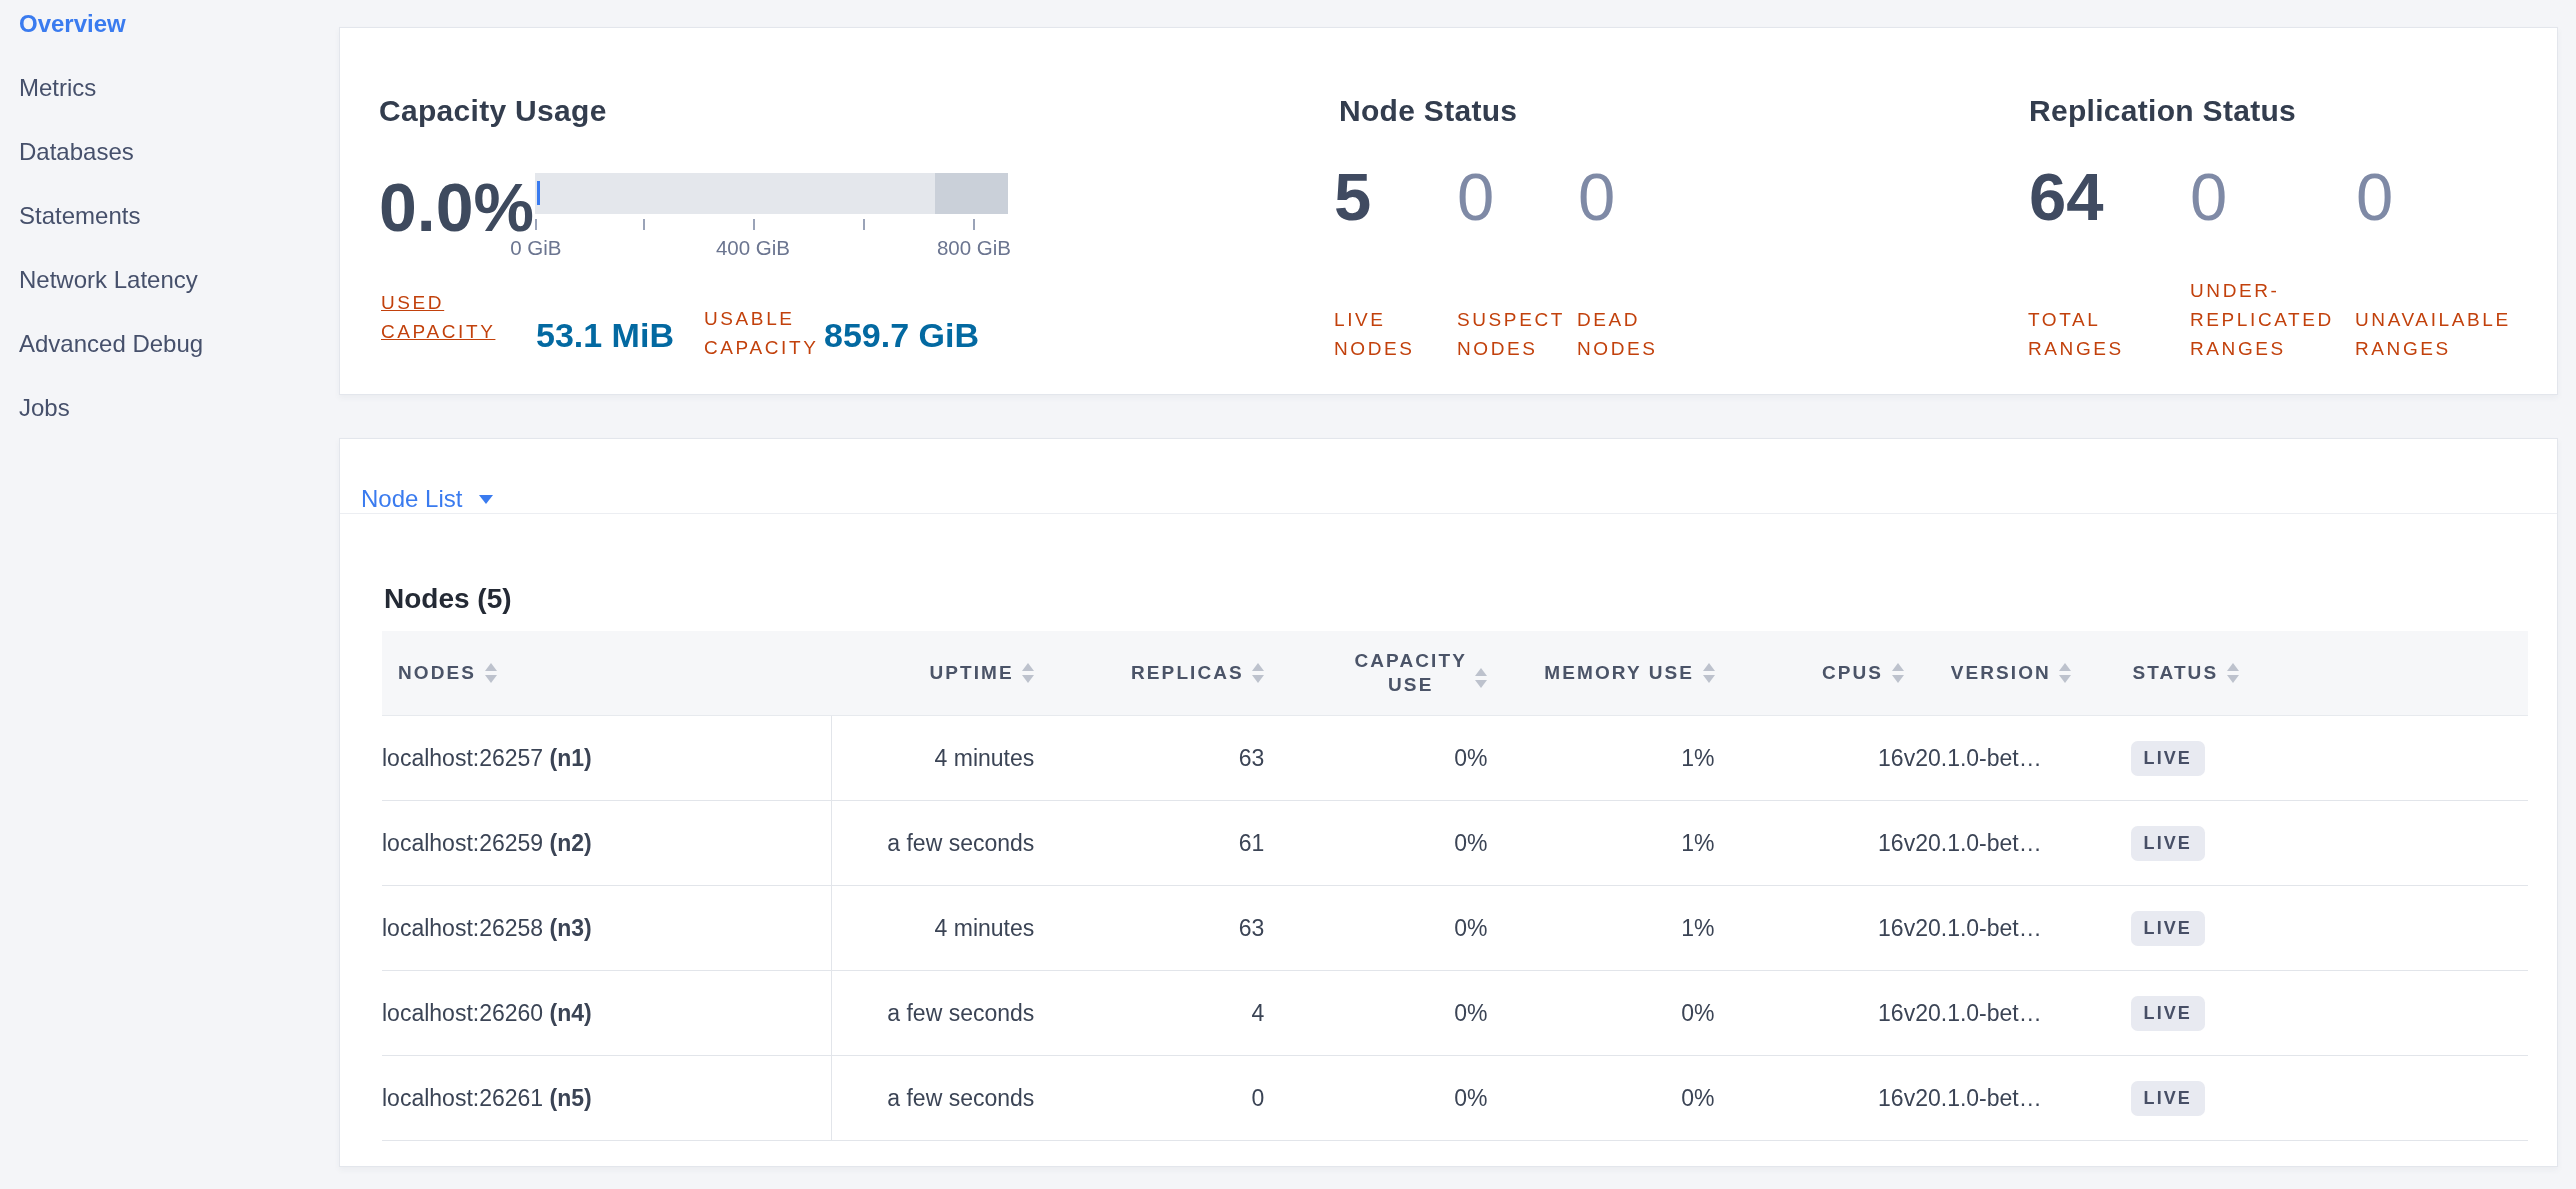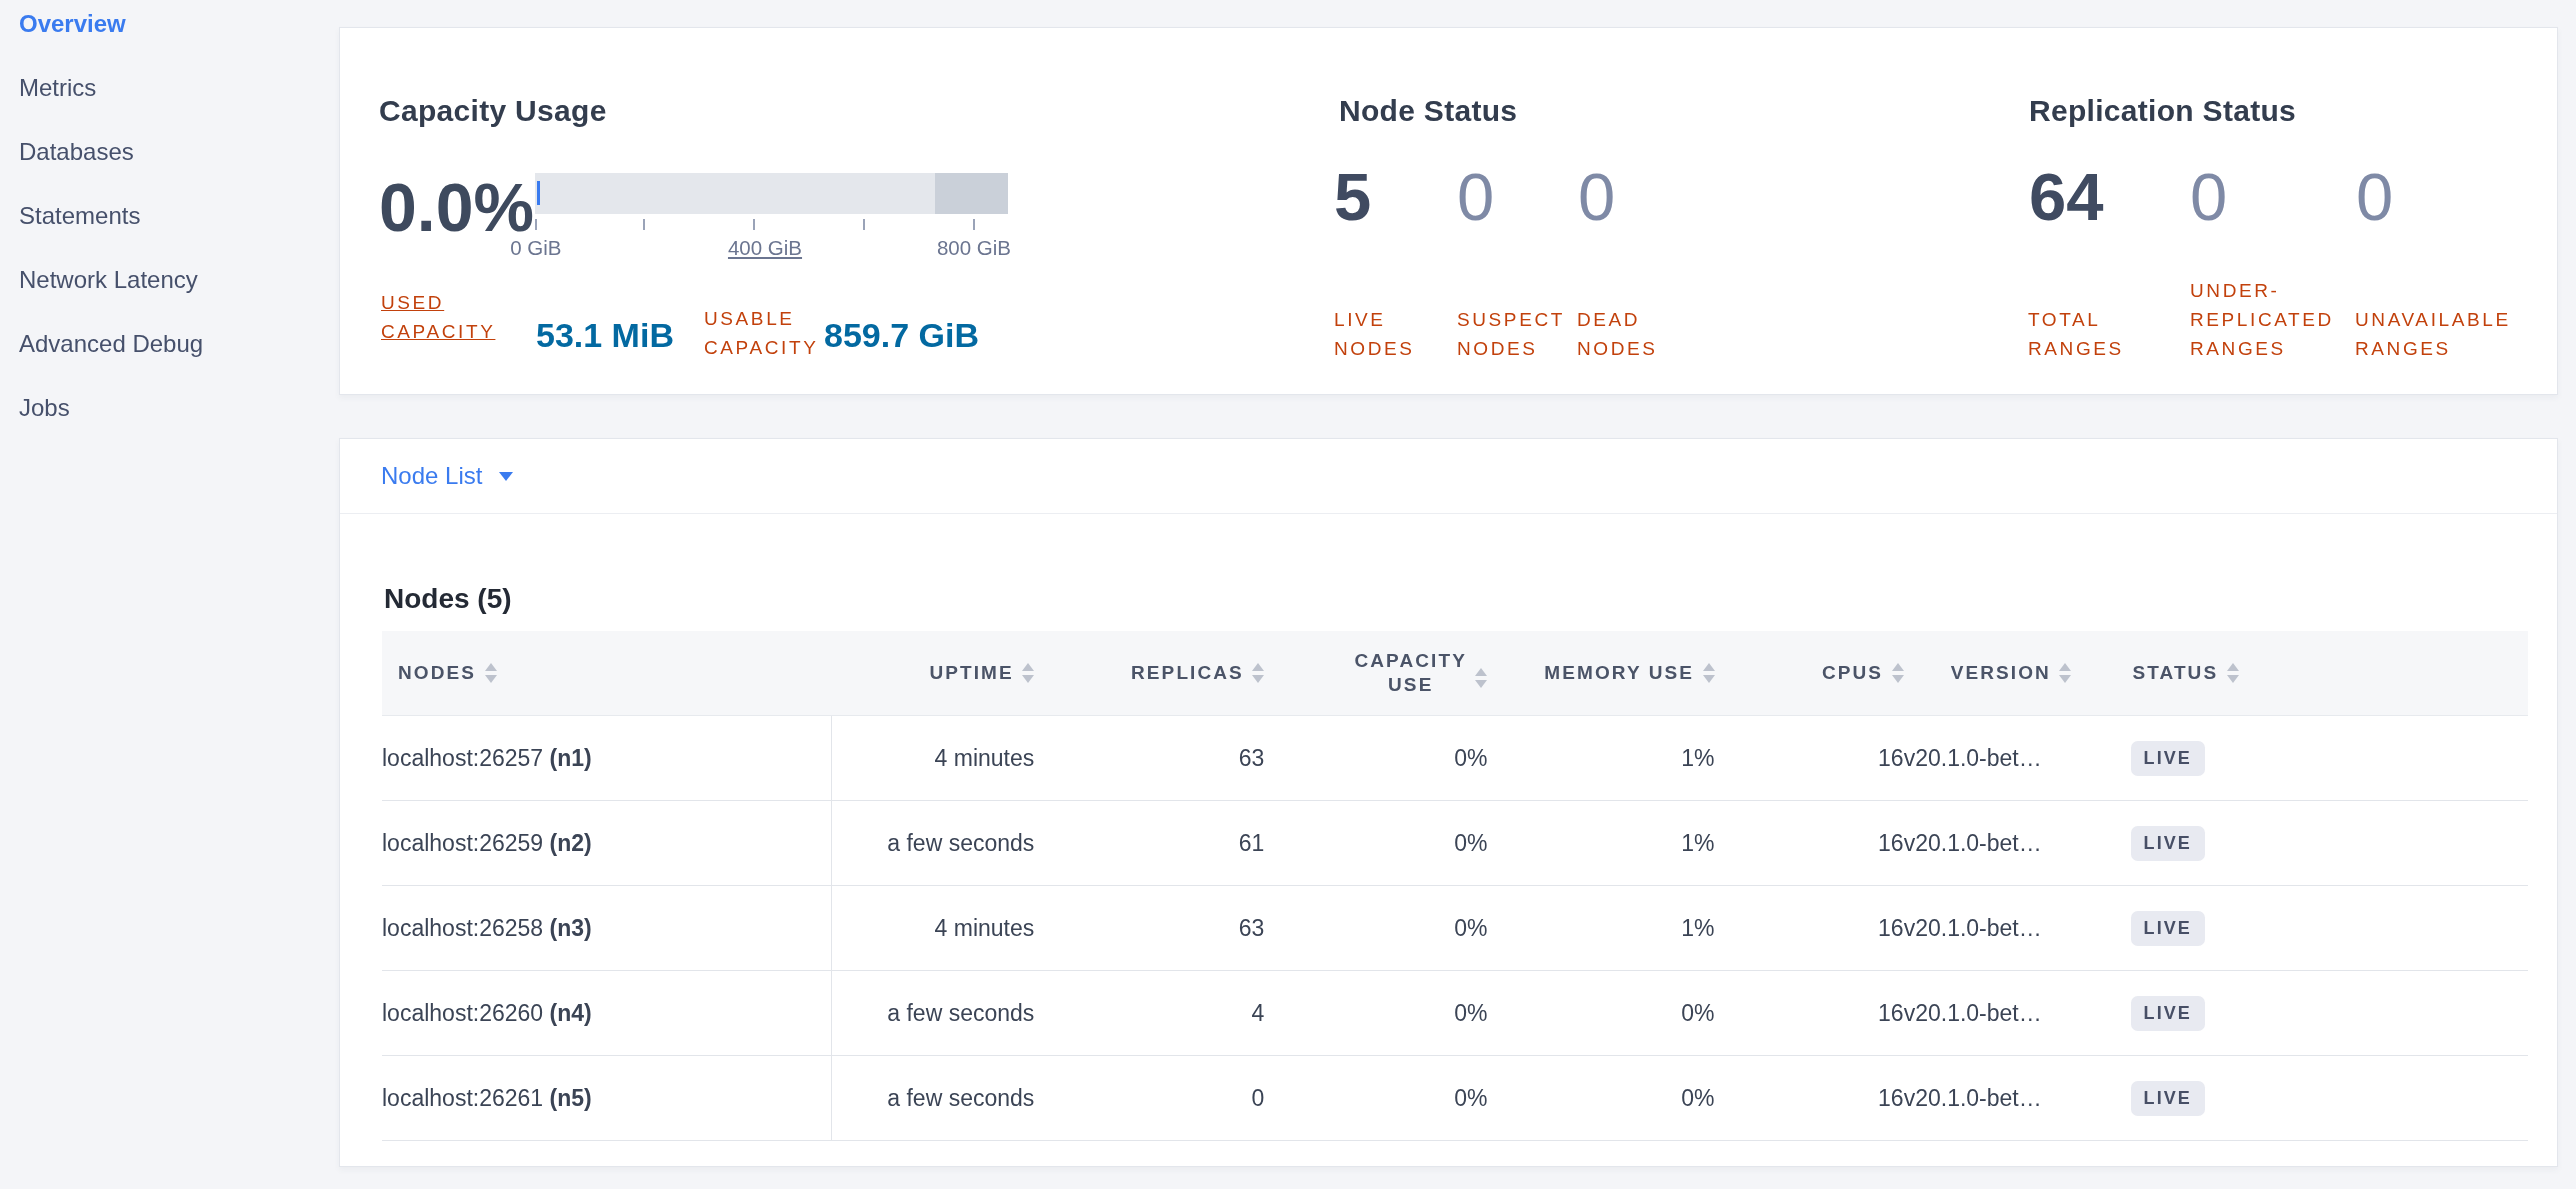--- a/index.html
+++ b/index.html
@@ -31,21 +31,21 @@
   .stat-value{position:absolute;top:287px;font-size:34px;font-weight:700;color:#0369a1;line-height:41px;}
   
   .cap-bar{position:absolute;left:195px;top:145px;width:473px;height:41px;background:#e4e7ec;}
   .cap-bar .seg-reserved{position:absolute;right:0;top:0;width:73px;height:41px;background:#cad0d9;}
   .cap-bar .seg-used{position:absolute;left:1.7px;top:7.7px;width:3.4px;height:24px;background:#3a7bef;}
   .cap-ticks{position:absolute;left:195px;top:191px;width:473px;height:11px;}
   .cap-ticks i{position:absolute;top:0;width:1.7px;height:11px;background:#9aa3b8;}
   .cap-labels{position:absolute;left:195px;top:208px;width:473px;height:25.6px;font-size:20.5px;color:#6b7590;}
   .cap-labels span{position:absolute;transform:translateX(-50%);white-space:nowrap;}
   
-  .nl-row{height:75px;border-bottom:1.7px solid #eceef2;display:flex;align-items:center;padding-left:41px;box-sizing:border-box;}
+  .nl-row{height:75px;border-bottom:1.7px solid #eceef2;display:flex;align-items:flex-end;padding-left:21px;box-sizing:border-box;}
   .nl-link{display:flex;align-items:center;gap:17px;color:#3a7bef;font-size:24px;cursor:pointer;}
   .caret-down{width:0;height:0;border-left:7.7px solid transparent;border-right:7.7px solid transparent;border-top:9.4px solid #3a7bef;}
   .nodes-heading{position:absolute;left:44px;top:116px;font-size:28px;color:#242a35;}
   
   .ntable{position:absolute;left:42px;top:192px;width:2146px;border-collapse:collapse;table-layout:fixed;}
   .ntable thead th{
     height:84px;background:#f6f7f9;border-bottom:1.7px solid #e7eaee;
     font-size:19px;font-weight:700;letter-spacing:2.1px;color:#4b5468;
     padding:0;vertical-align:middle;cursor:pointer;
   }
@@ -99,21 +99,21 @@
   </div>
   <div class="cap-ticks">
     <i style="left:0;"></i>
       <i style="left:108px;"></i>
       <i style="left:218px;"></i>
       <i style="left:328px;"></i>
       <i style="left:438px;"></i>
   </div>
   <div class="cap-labels">
     <span style="left:0.9px;">0 GiB</span>
-    <span style="left:230px;text-decoration:underline;">400 GiB</span>
+    <span style="left:218px;">400 GiB</span>
     <span style="left:439px;">800 GiB</span>
   </div>
 
   <div class="stat-label" style="left:41px;top:260px;text-decoration:underline;">
     <div>USED</div>
     <div>CAPACITY</div>
   </div>
   <div class="stat-value" style="left:196px;">53.1 MiB</div>
   <div class="stat-label" style="left:364px;top:276px;">
     <div>USABLE</div>

